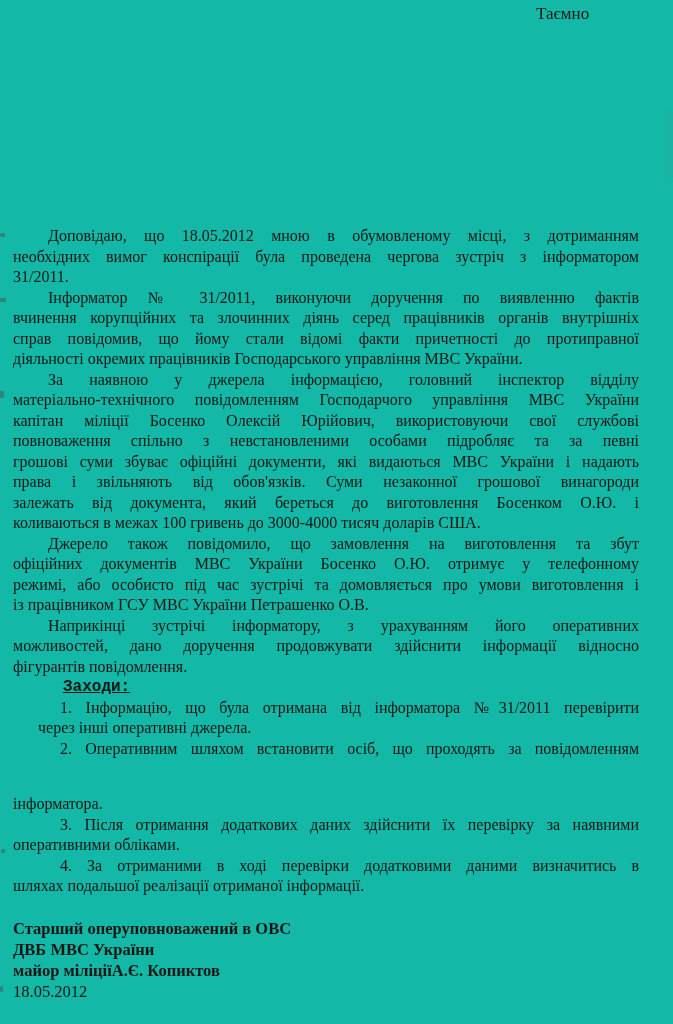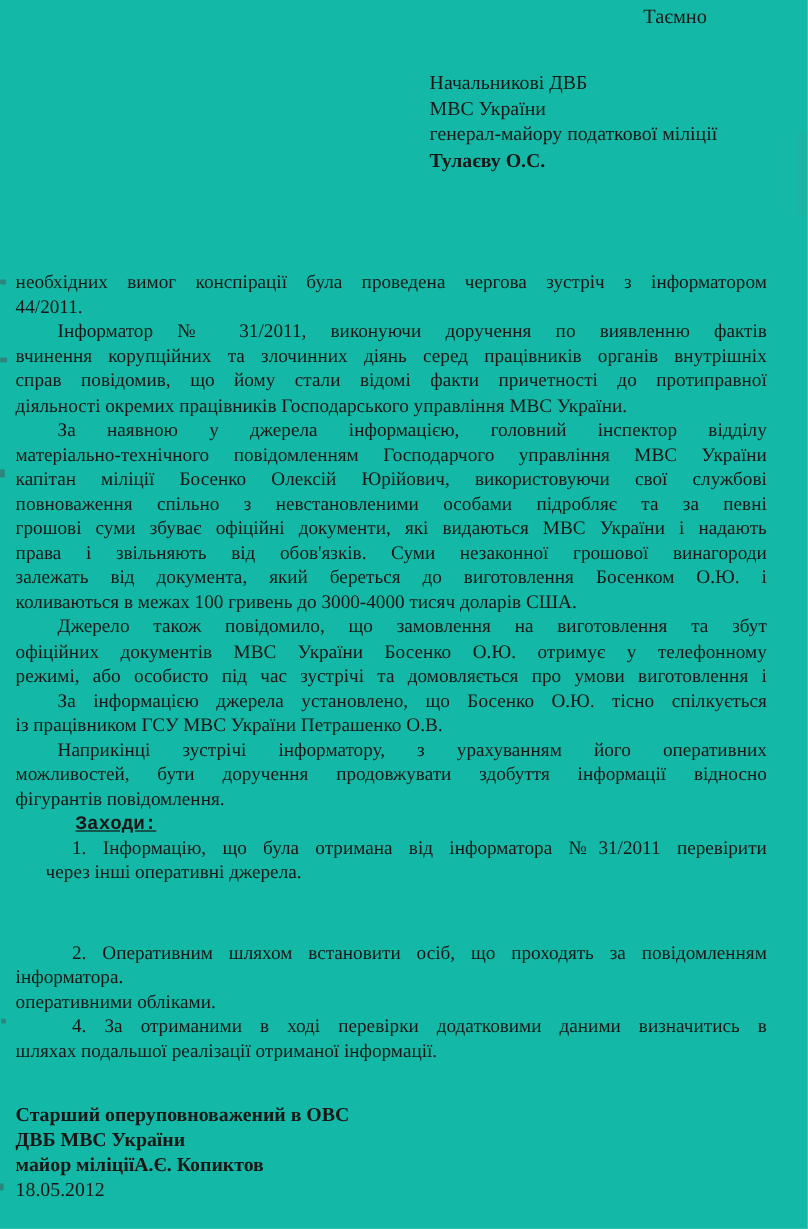--- a/index.html
+++ b/index.html
@@ -80,55 +80,50 @@
     border-radius: 4px;
   }
 </style>
 </head>
 <body>
 
 <div class="page">
 
   <div class="classification">Таємно</div>
 
-  <div class="addressee">
-    <div>Начальникові ДВБ</div>
-    <div>МВС України</div>
-    <div>генерал-майору податкової міліції</div>
-    <div class="name">Тулаєву О.С.</div>
-  </div>
 
   <div class="body-text">
+      <div class="line" style="padding-left: 35px;">Доповідаю, що 18.05.2012 мною в обумовленому місці, з дотриманням</div>
       <div class="line" style="padding-left: 0px;">необхідних вимог конспірації була проведена чергова зустріч з інформатором</div>
-      <div class="line last" style="padding-left: 0px;">44/2011.</div>
+      <div class="line last" style="padding-left: 0px;">31/2011.</div>
       <div class="line" style="padding-left: 35px;">Інформатор № 31/2011, виконуючи доручення по виявленню фактів</div>
       <div class="line" style="padding-left: 0px;">вчинення корупційних та злочинних діянь серед працівників органів внутрішніх</div>
       <div class="line" style="padding-left: 0px;">справ повідомив, що йому стали відомі факти причетності до протиправної</div>
       <div class="line last" style="padding-left: 0px;">діяльності окремих працівників Господарського управління МВС України.</div>
       <div class="line" style="padding-left: 35px;">За наявною у джерела інформацією, головний інспектор відділу</div>
       <div class="line" style="padding-left: 0px;">матеріально-технічного повідомленням Господарчого управління МВС України</div>
       <div class="line" style="padding-left: 0px;">капітан міліції Босенко Олексій Юрійович, використовуючи свої службові</div>
       <div class="line" style="padding-left: 0px;">повноваження спільно з невстановленими особами підробляє та за певні</div>
       <div class="line" style="padding-left: 0px;">грошові суми збуває офіційні документи, які видаються МВС України і надають</div>
       <div class="line" style="padding-left: 0px;">права і звільняють від обов'язків. Суми незаконної грошової винагороди</div>
       <div class="line" style="padding-left: 0px;">залежать від документа, який береться до виготовлення Босенком О.Ю. і</div>
       <div class="line last" style="padding-left: 0px;">коливаються в межах 100 гривень до 3000-4000 тисяч доларів США.</div>
       <div class="line" style="padding-left: 35px;">Джерело також повідомило, що замовлення на виготовлення та збут</div>
       <div class="line" style="padding-left: 0px;">офіційних документів МВС України Босенко О.Ю. отримує у телефонному</div>
       <div class="line" style="padding-left: 0px;">режимі, або особисто під час зустрічі та домовляється про умови виготовлення і</div>
-      <div class="line" style="padding-left: 35px;">За інформацією джерела установлено, що Босенко О.Ю. тісно спілкується</div>
       <div class="line last" style="padding-left: 0px;">із працівником ГСУ МВС України Петрашенко О.В.</div>
       <div class="line" style="padding-left: 35px;">Наприкінці зустрічі інформатору, з урахуванням його оперативних</div>
-      <div class="line" style="padding-left: 0px;">можливостей, бути доручення продовжувати здобуття інформації відносно</div>
+      <div class="line" style="padding-left: 0px;">можливостей, дано доручення продовжувати здійснити інформації відносно</div>
       <div class="line last" style="padding-left: 0px;">фігурантів повідомлення.</div>
       <div class="line last heading" style="padding-left: 50px;"><span class="heading-text">Заходи:</span></div>
       <div class="line" style="padding-left: 47px;">1. Інформацію, що була отримана від інформатора №31/2011  перевірити</div>
       <div class="line last" style="padding-left: 25px;">через інші оперативні джерела.</div>
-      <div class="line" style="padding-left: 47px; margin-top: 46px;">2. Оперативним шляхом встановити осіб, що проходять за повідомленням</div>
-      <div class="line last" style="padding-left: 0px;">інформатора.</div>
+      <div class="line" style="padding-left: 47px;">2. Оперативним шляхом встановити осіб, що проходять за повідомленням</div>
+      <div class="line last" style="padding-left: 0px; margin-top: 35px;">інформатора.</div>
+      <div class="line" style="padding-left: 47px;">3. Після отримання додаткових даних здійснити їх перевірку за наявними</div>
       <div class="line last" style="padding-left: 0px;">оперативними обліками.</div>
       <div class="line" style="padding-left: 47px;">4. За отриманими в ході перевірки додатковими даними визначитись в</div>
       <div class="line last" style="padding-left: 0px;">шляхах подальшої реалізації отриманої інформації.</div>
     </div>
 
   <div class="signature">
     <div class="sig-line">Старший оперуповноважений в ОВС</div>
     <div class="sig-line">ДВБ МВС України</div>
     <div class="sig-row">
       <span>майор міліції</span>

